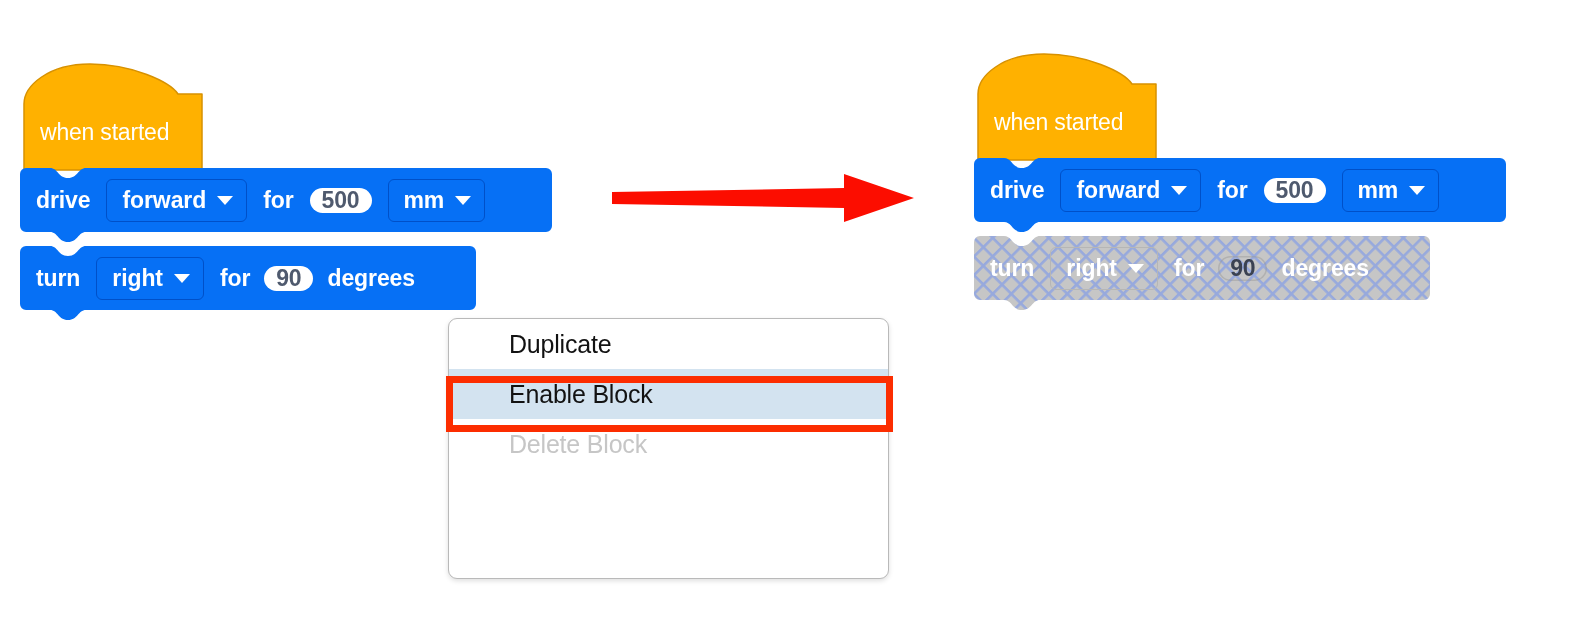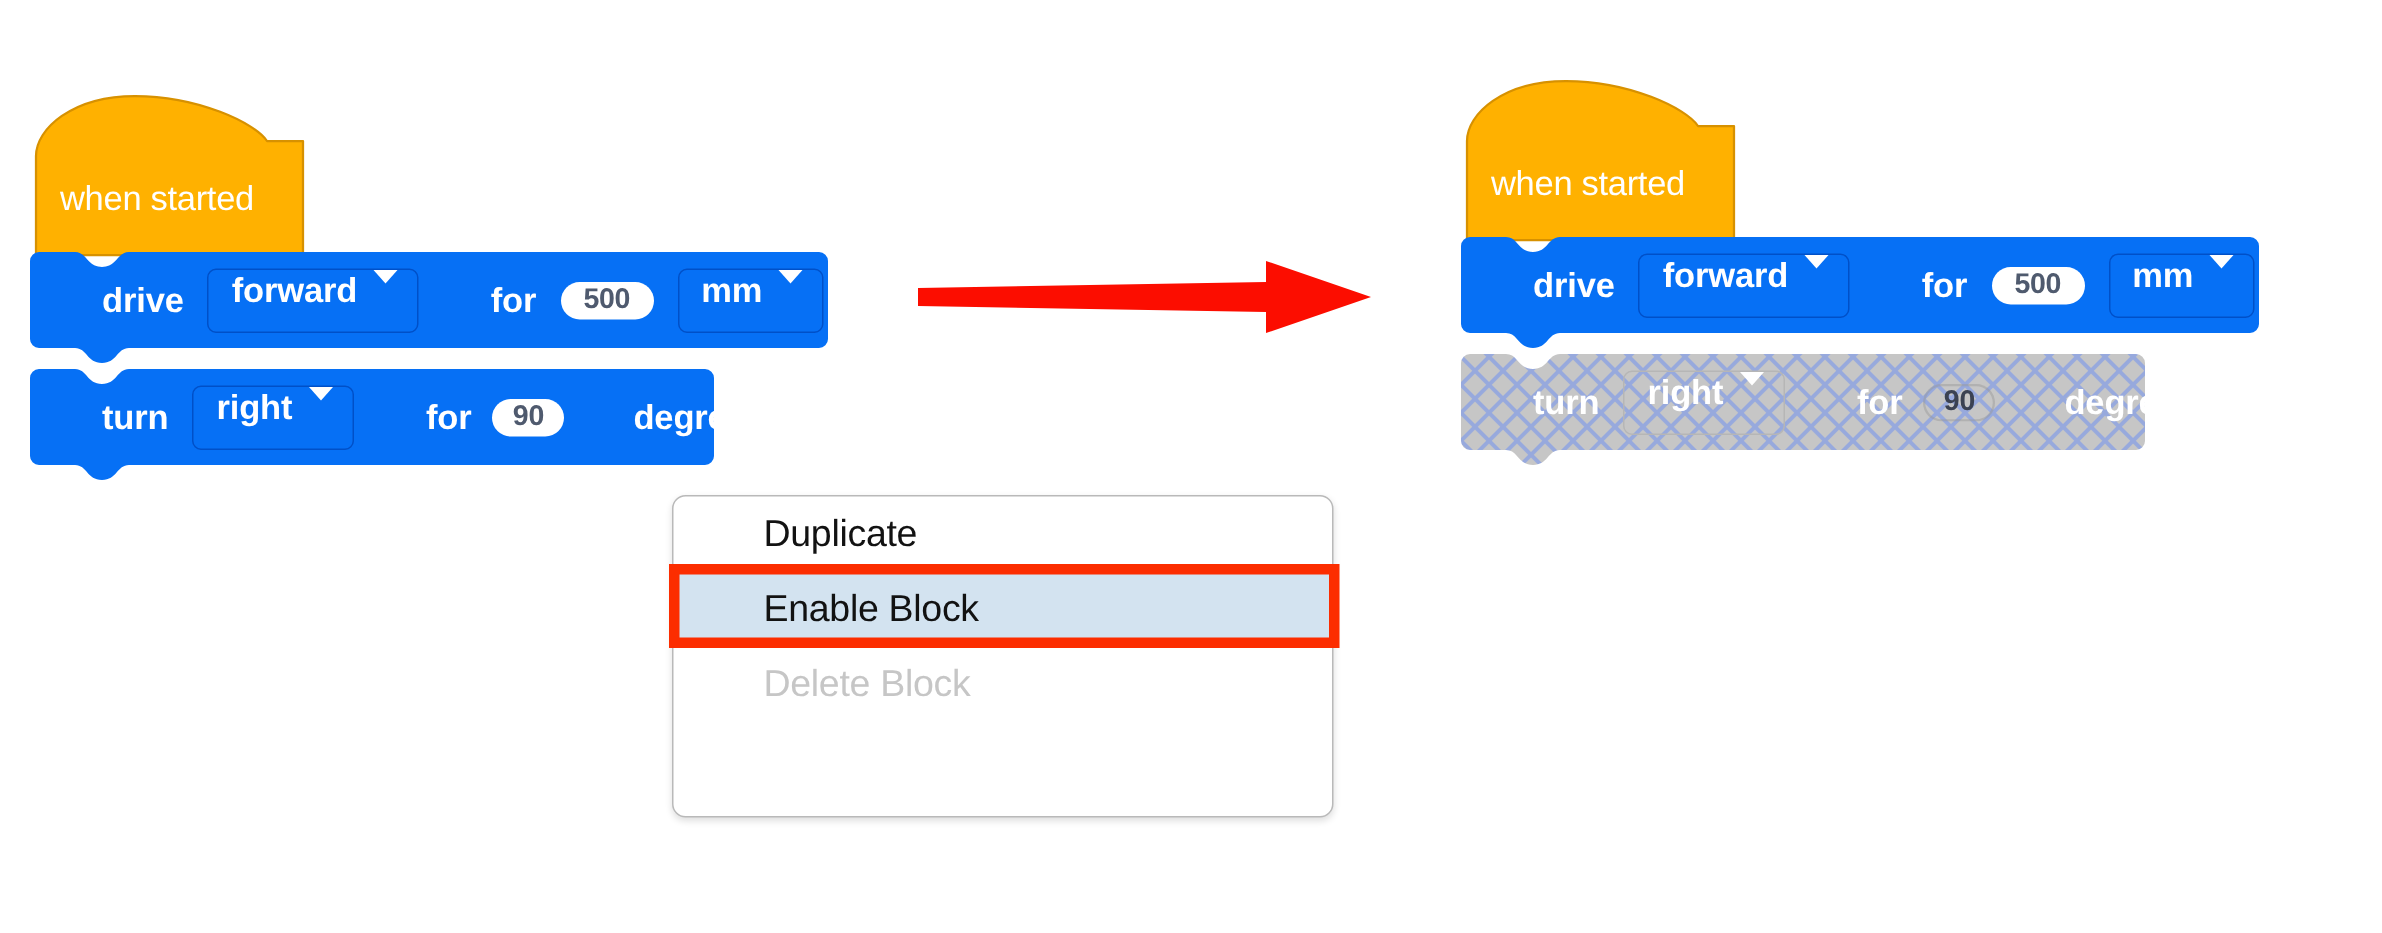--- a/index.html
+++ b/index.html
@@ -54,28 +54,28 @@
     align-items: center;
     padding-left: 16px;
     box-sizing: border-box;
   }
   .lbl {
     font-size: 23px;
     font-weight: bold;
     color: #ffffff;
     white-space: nowrap;
     letter-spacing: -0.1px;
-    margin-left: 32px;
   }
   .gap-s { width: 14px; flex: none; }
   .gap-m { width: 16px; flex: none; }
 
   
   .ddown {
     display: flex;
+    align-items: center;
     height: 43px;
     border: 1.5px solid #0050c8;
     border-radius: 6px;
     padding: 0 13px 0 15px;
     box-sizing: border-box;
     background: transparent;
   }
   .ddown .ddtxt {
     font-size: 23px;
     font-weight: bold;
@@ -96,21 +96,21 @@
   .numfield {
     height: 25px;
     min-width: 62px;
     border-radius: 21px;
     background: #ffffff;
     display: flex;
     align-items: center;
     justify-content: center;
     padding: 0 12px;
     box-sizing: border-box;
-    font-size: 19px;
+    font-size: 23px;
     font-weight: bold;
     color: #4f5a6e;
     letter-spacing: -0.2px;
   }
   .numfield.small { min-width: 48px; }
 
   
   .disabled .lbl,
   .disabled .ddtxt { color: #ffffff; }
   .disabled .ddown { border-color: #b6b6b6; }
@@ -246,21 +246,21 @@
     </div>
   </div>
 </div>
 
 <div class="arrow" style="left:608px; top:168px;">
   <svg width="310" height="60" viewBox="0 0 310 60">
     <path d="M4 24 L236 20 L236 6 L306 30 L236 54 L236 40 L4 36 Z" fill="#fc0d00"></path>
   </svg>
 </div>
 
-<div class="ctxmenu" style="left:448px; top:318px; width:441px; height:215px;margin-top:12px;">
+<div class="ctxmenu" style="left:448px; top:318px; width:441px; height:261px;">
   <div class="mi">Duplicate</div>
   <div class="mi sel">Enable Block</div>
   <div class="mi dis">Delete Block</div>
 </div>
 <div class="sel-outline" style="left:446px; top:376px; width:447px; height:56px;"></div>
 
 <div class="stack" style="left:968px; top:48px;">
 
   <div class="hat" style="left:6px; top:0px;">
     <svg viewBox="0 0 186 116">

